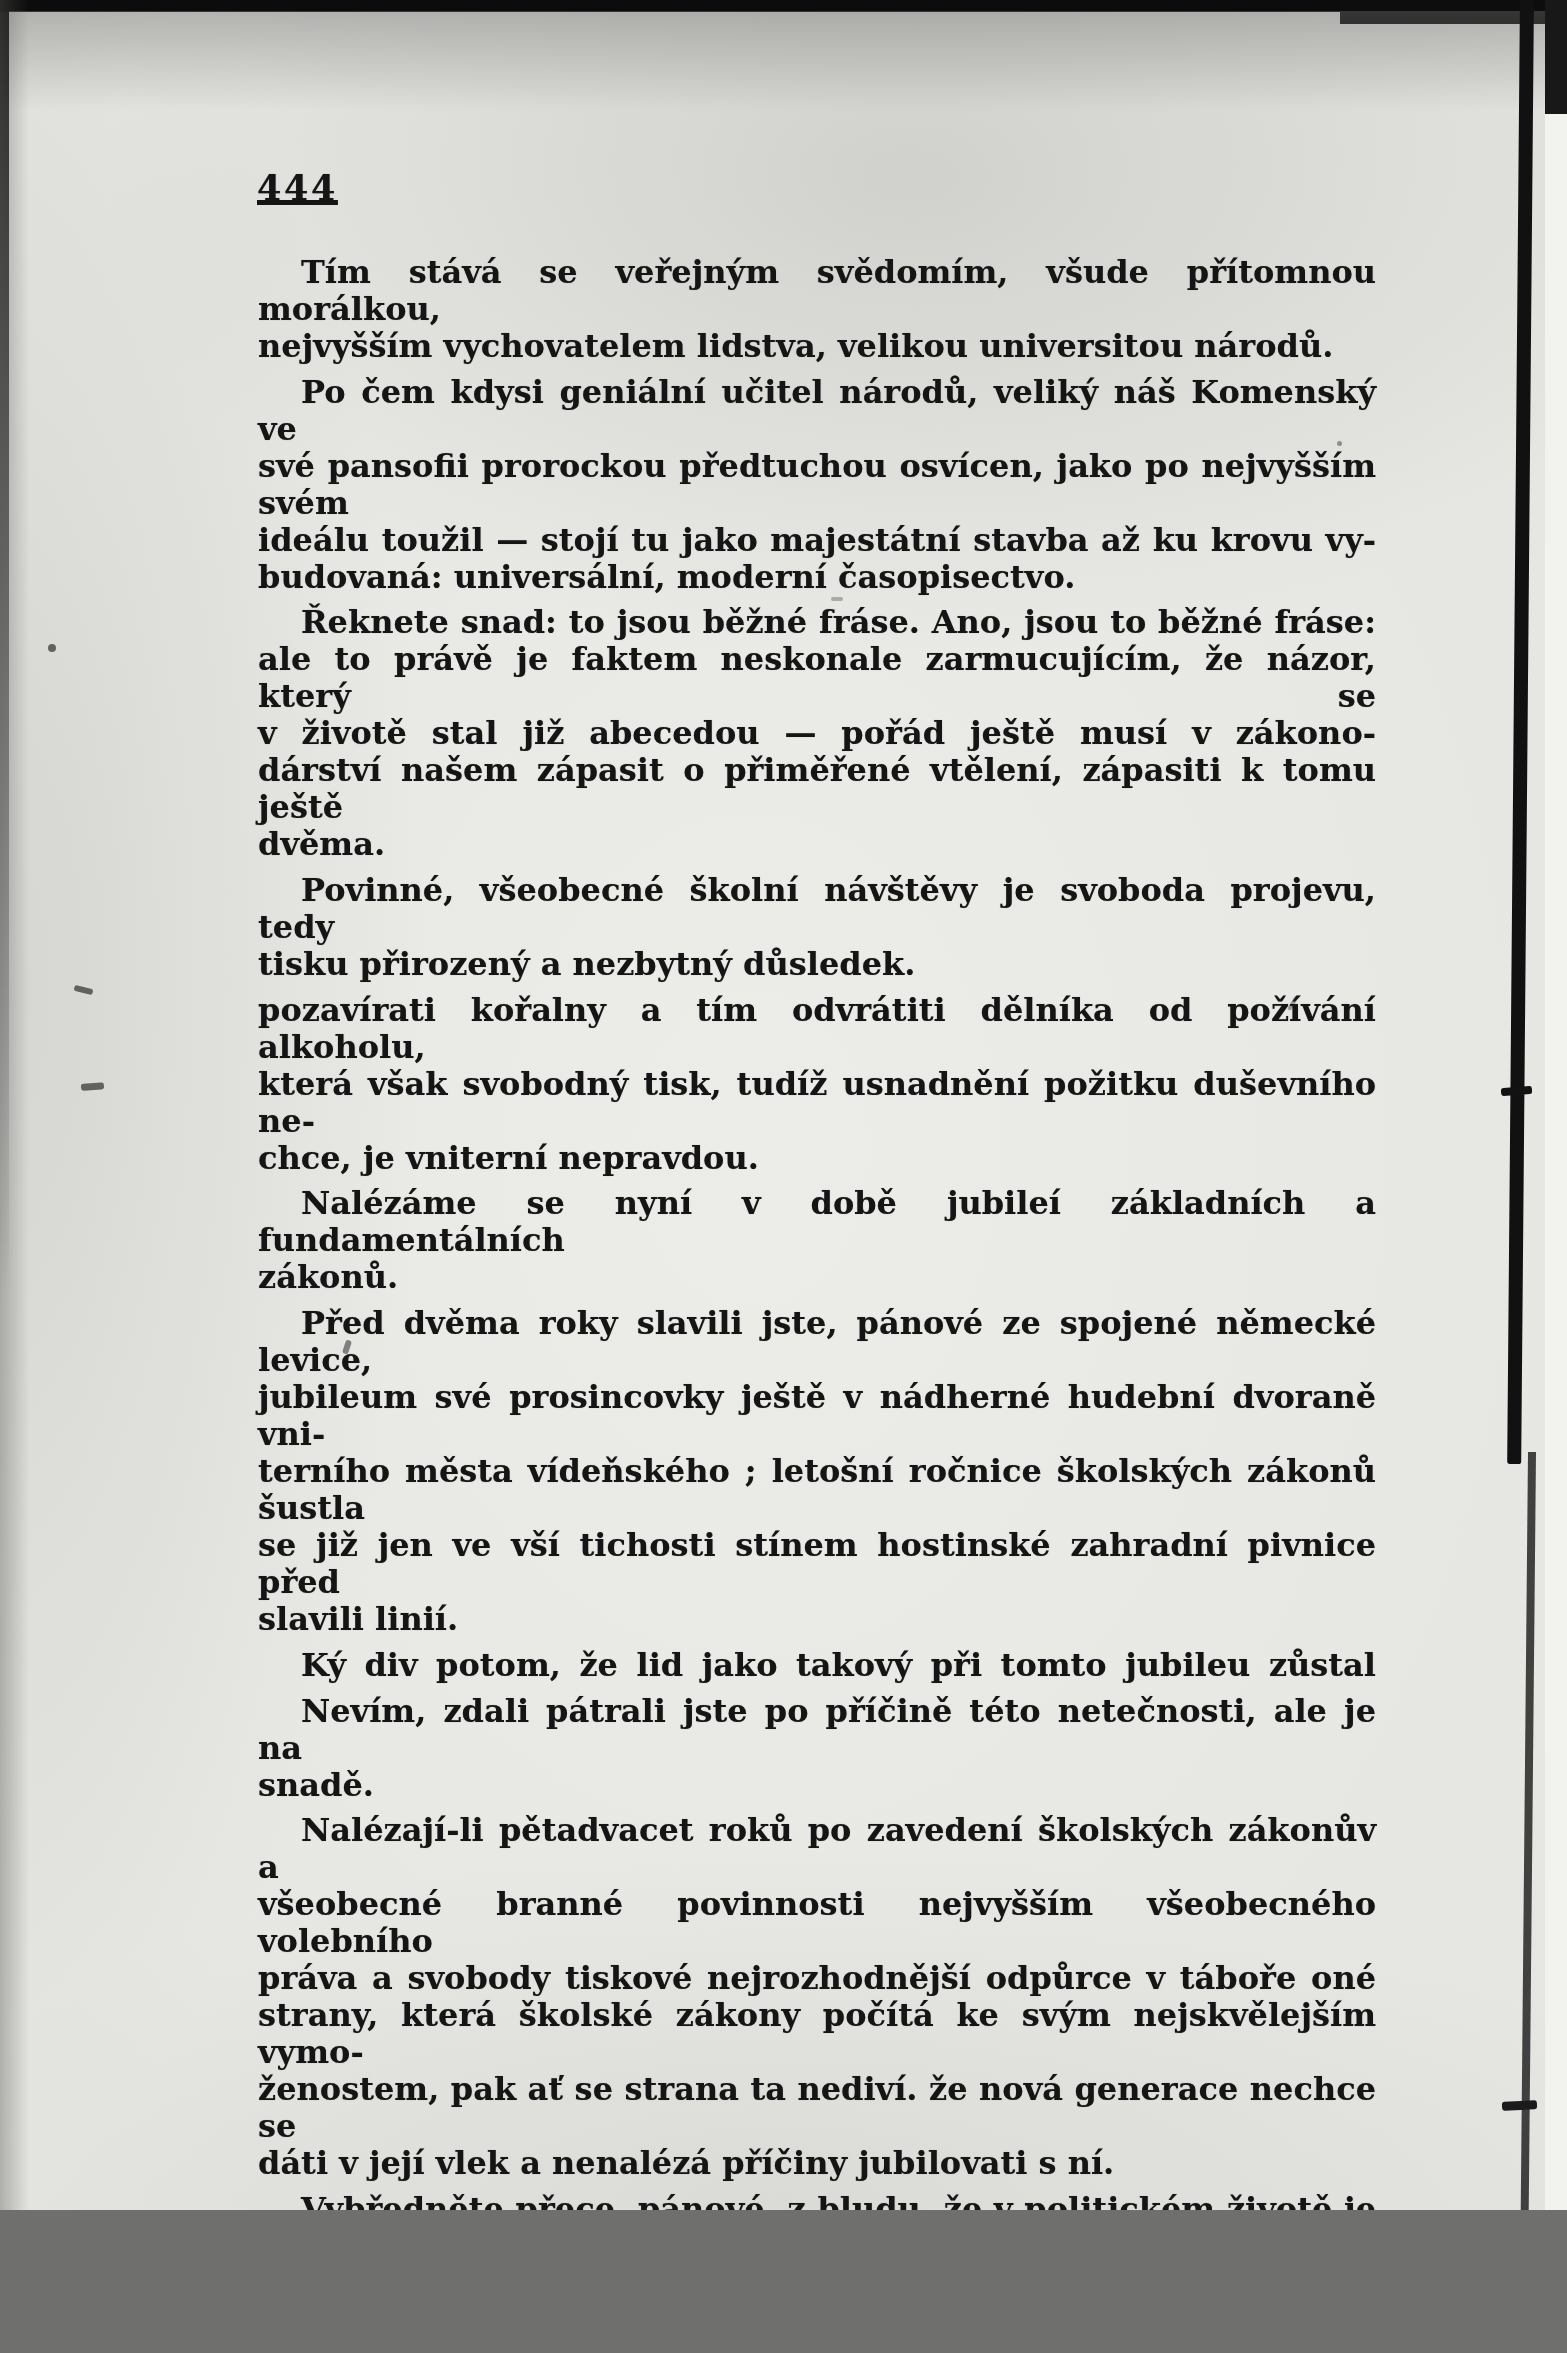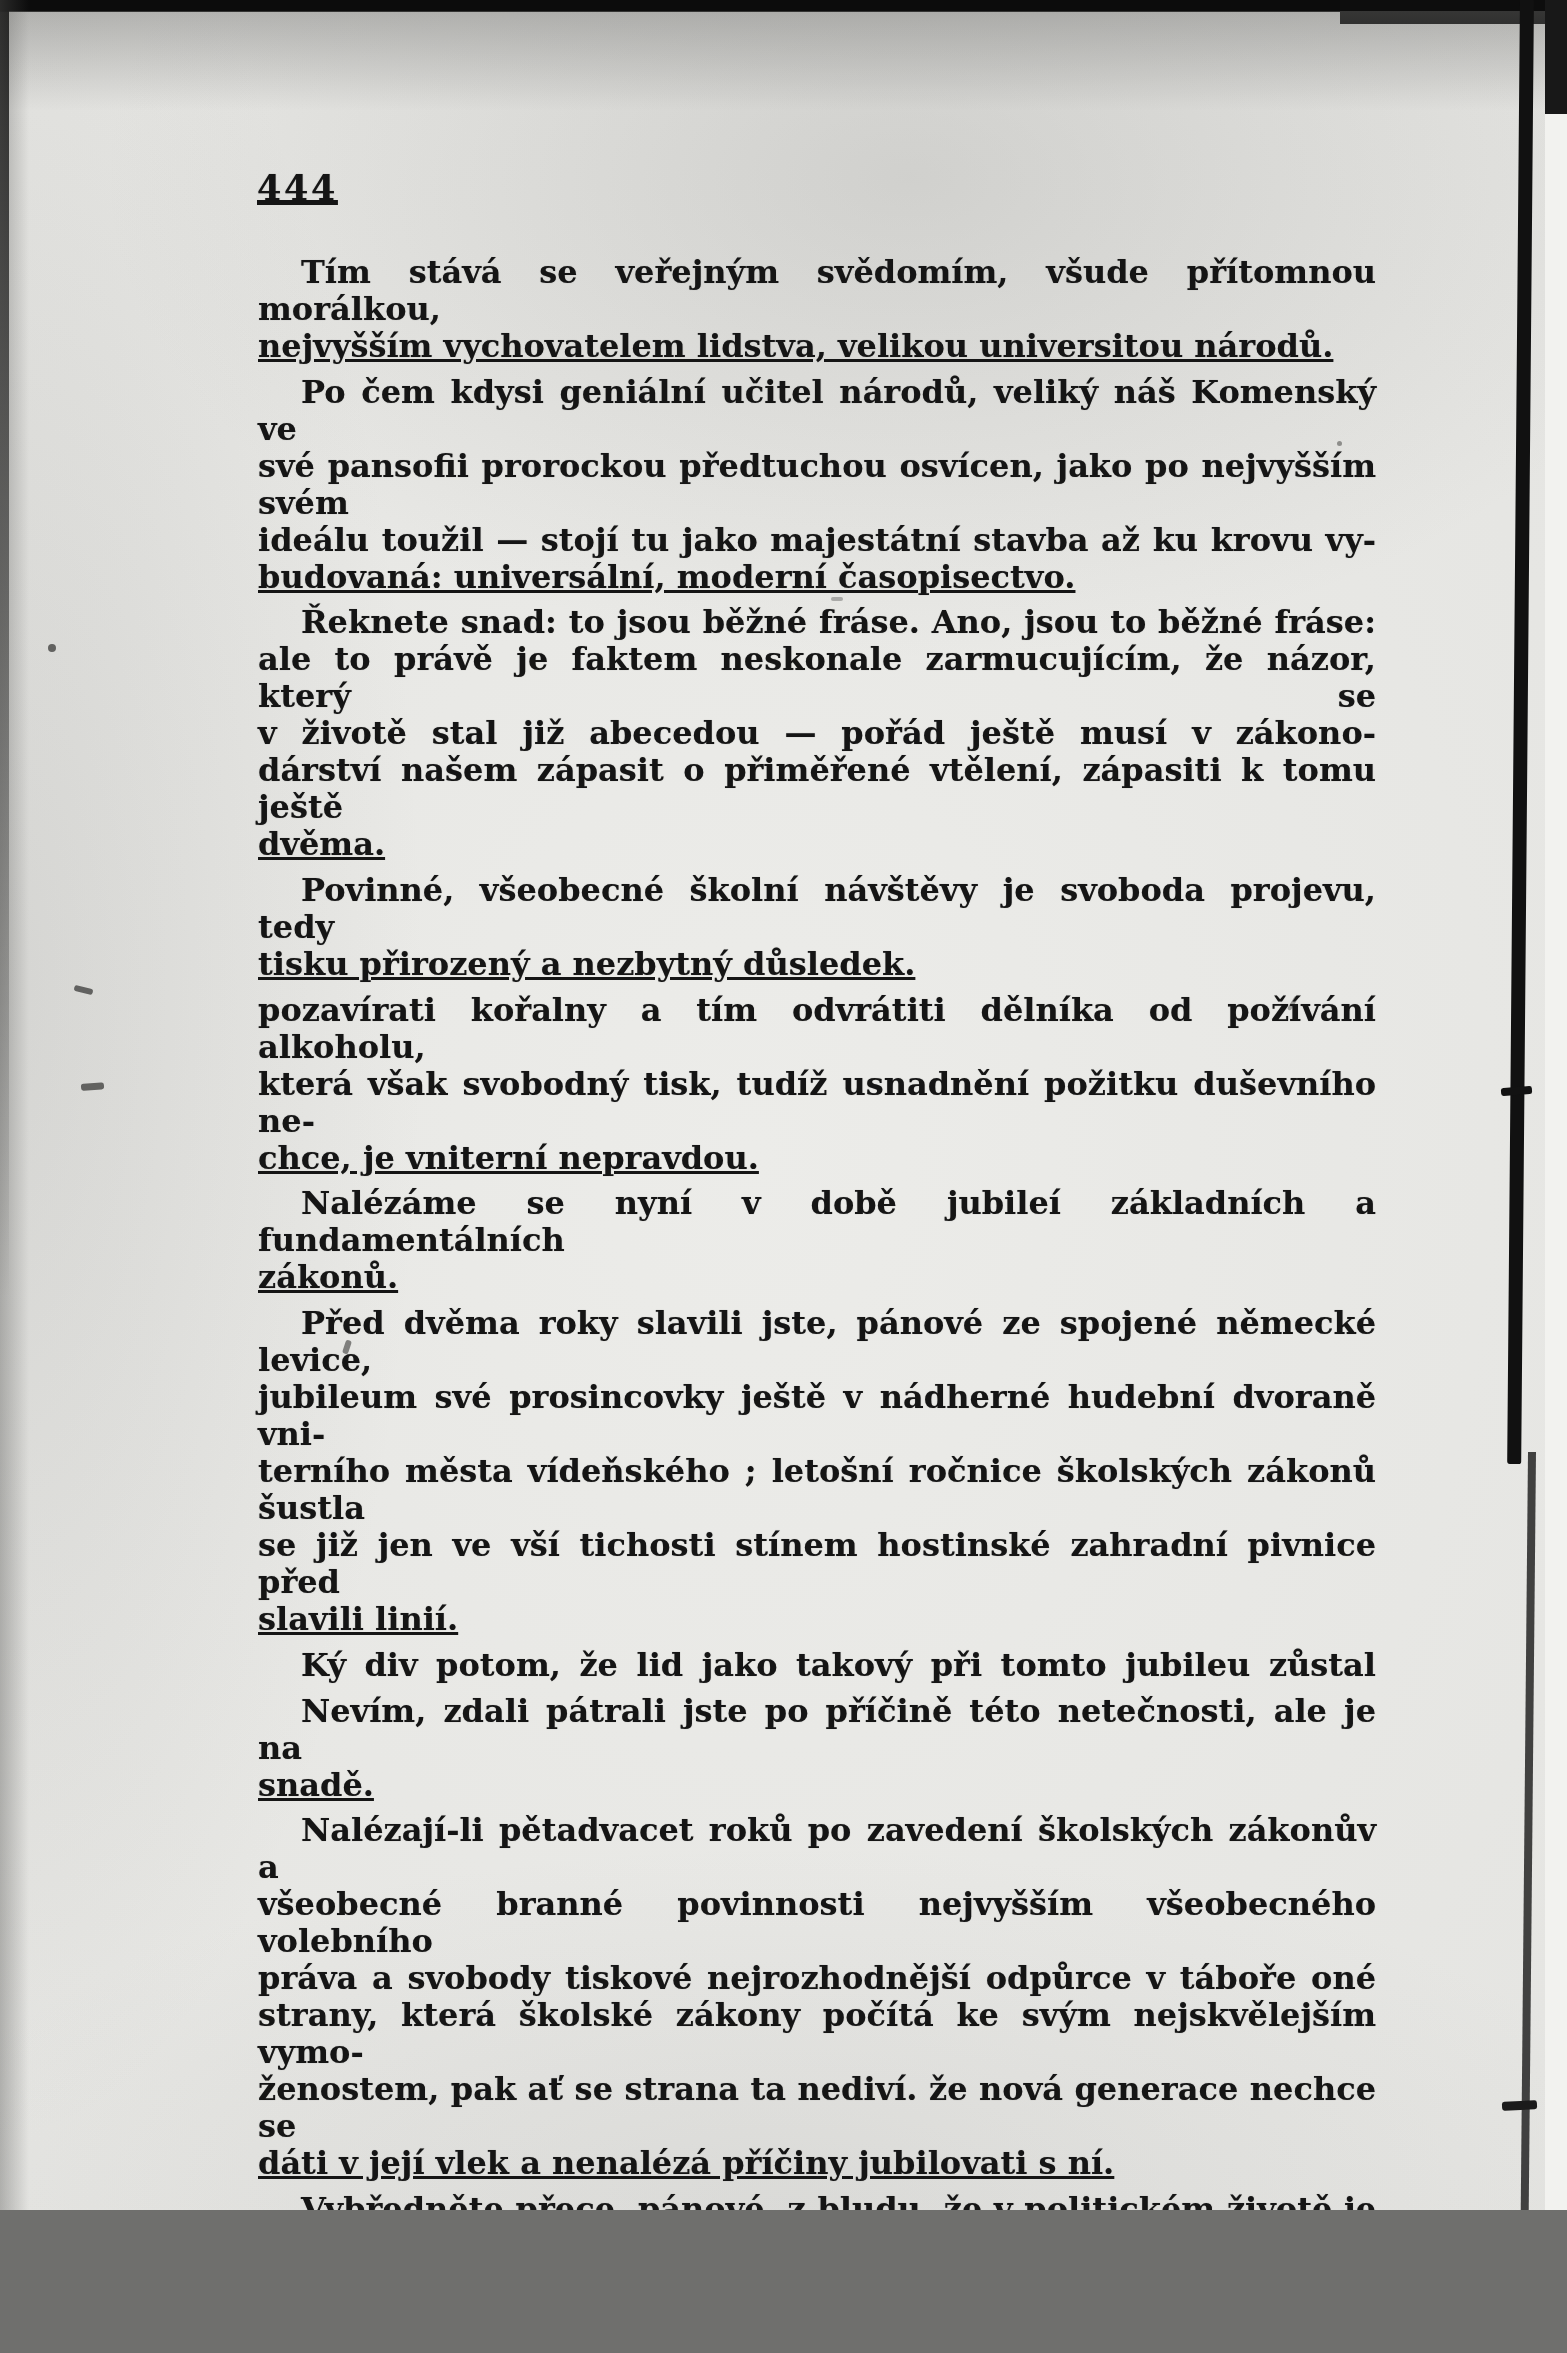--- a/index.html
+++ b/index.html
@@ -25,21 +25,21 @@
   }
 
   
   .text-block {
     position:absolute; left:258px; top:254px; width:1118px;
     font-size:32px; line-height:37px; font-weight:bold;
     text-shadow:0 0 0.9px rgba(25,25,25,.38);
   }
   .para { margin:0 0 8.7px 0; }
   .line { text-align:justify; text-align-last:justify; -moz-text-align-last:justify; }
-  .line.last { text-align-last:left;text-decoration:underline; -moz-text-align-last:left; }
+  .line.last { text-align-last:left; -moz-text-align-last:left; }
   .line.first { text-indent:43px; }
 
   
   .border-top    { position:absolute; left:0; top:0; width:1567px; height:12px; background:#0c0c0c; }
   .border-top-right { position:absolute; left:1340px; top:0; width:228px; height:24px; background:#0d0d0d; }
   .top-shade     { position:absolute; left:0; top:11.2px; width:1567px; height:100px;
                    background:linear-gradient(to bottom, rgba(110,110,108,.42), rgba(110,110,108,0)); }
   .border-bottom { position:absolute; left:0; top:2337px; width:1567px; height:16.4px; background:#0c0c0c; }
   .bottom-shade  { position:absolute; left:0; top:2285px; width:1567px; height:53px;
                    background:linear-gradient(to top, rgba(100,100,98,.35), rgba(100,100,98,0)); }

